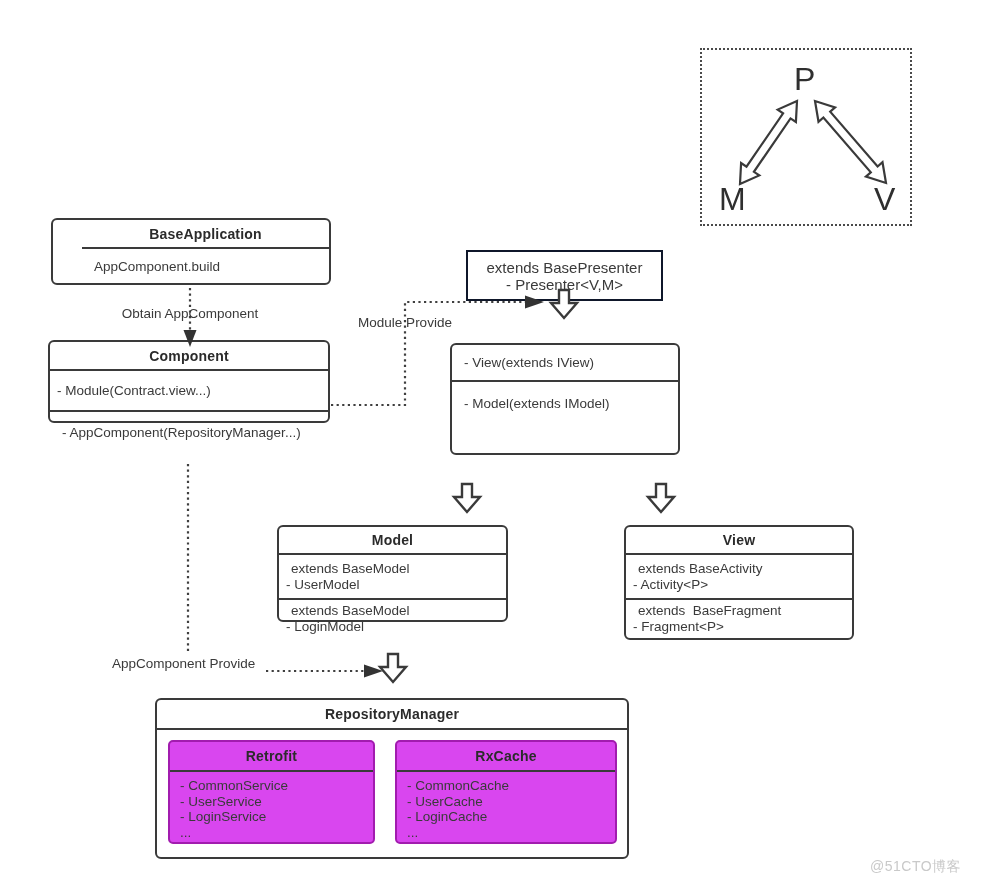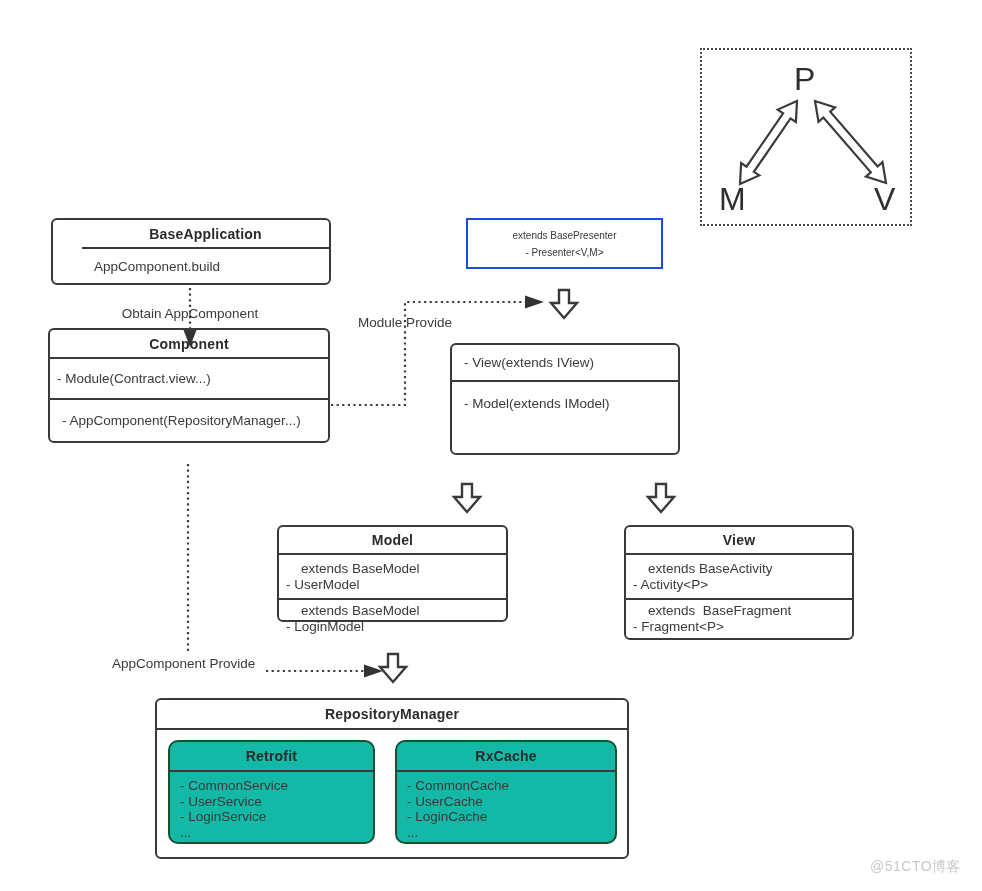--- a/index.html
+++ b/index.html
@@ -20,42 +20,42 @@
     border-bottom:2px solid #3a3a3a;
     display:flex; align-items:center; justify-content:center;
   }
   .uml-row {
     border-bottom:2px solid #3a3a3a; font-size:13.5px;
     display:flex; align-items:center; padding-left:12px; white-space:pre;
   }
   .uml-row.two-line { flex-direction:column; align-items:stretch; justify-content:center; padding-left:0; }
   .uml-row:last-child { border-bottom:none; }
   .cell-line { line-height:16px; white-space:pre; }
-  .indent-a { padding-left:22px; }
+  .indent-a { padding-left:12px; }
   .indent-b { padding-left:7px; }
 
   .note-box {
-    position:absolute; background:#fff; border:2px solid #1d4ed8; z-index:2;
+    position:absolute; background:#fff; border:2px solid #0f172a; z-index:2;
     display:flex; flex-direction:column; align-items:center; justify-content:center;
-    font-size:10px; line-height:17px; text-align:center;
+    font-size:15px; line-height:17px; text-align:center;margin-top:32px;
   }
 
   .diagram-label { position:absolute; z-index:4; font-size:13.5px; color:#3a3a3a; white-space:nowrap; }
 
   
   .mvp-box {
     position:absolute; left:700px; top:48px; width:212px; height:178px;
     border:2px dotted #4a4a4a; z-index:2; background:#fff;
   }
   .mvp-letter { position:absolute; font-size:32px; color:#2f2f2f; line-height:1; z-index:2; }
   .mvp-arrows { position:absolute; left:0; top:0; }
 
   
   .inner-box {
-    position:absolute; background:#14b8a6; border:2px solid #14532d; border-radius:10px;
+    position:absolute; background:#d946ef; border:2px solid #a21caf; border-radius:5px;
   }
   .inner-items { padding:6px 0 0 10px; font-size:13.5px; }
   .inner-items .cell-line { line-height:15.5px; }
 
   .watermark {
     position:absolute; left:870px; top:858px; z-index:5;
     font-size:14px; color:#c9c9c9; letter-spacing:.5px;
     font-family:"Liberation Sans", sans-serif;
   }
 </style>
@@ -93,21 +93,21 @@
 <div class="uml-box" style="left:51px; top:218px; width:280px; height:67px;padding-left:29px;">
   <div class="uml-header" style="height:29px;">BaseApplication</div>
   <div class="uml-row" style="height:34px;">AppComponent.build</div>
 </div>
 
 <div class="note-box" style="left:466px; top:218px; width:197px; height:51px;">
   <div>extends BasePresenter</div>
   <div>- Presenter&lt;V,M&gt;</div>
 </div>
 
-<div class="uml-box" style="left:48px; top:328px; width:282px; height:115px;">
+<div class="uml-box" style="left:48px; top:340px; width:282px; height:83px;">
   <div class="uml-header" style="height:29px;">Component</div>
   <div class="uml-row" style="height:41px;padding-left:7px;">- Module(Contract.view...)</div>
   <div class="uml-row" style="height:41px;">- AppComponent(RepositoryManager...)</div>
 </div>
 
 <div class="uml-box" style="left:450px; top:343px; width:230px; height:112px;">
   <div class="uml-row" style="height:37px;">- View(extends IView)</div>
   <div class="uml-row" style="height:42px;">- Model(extends IModel)</div>
 </div>
 

